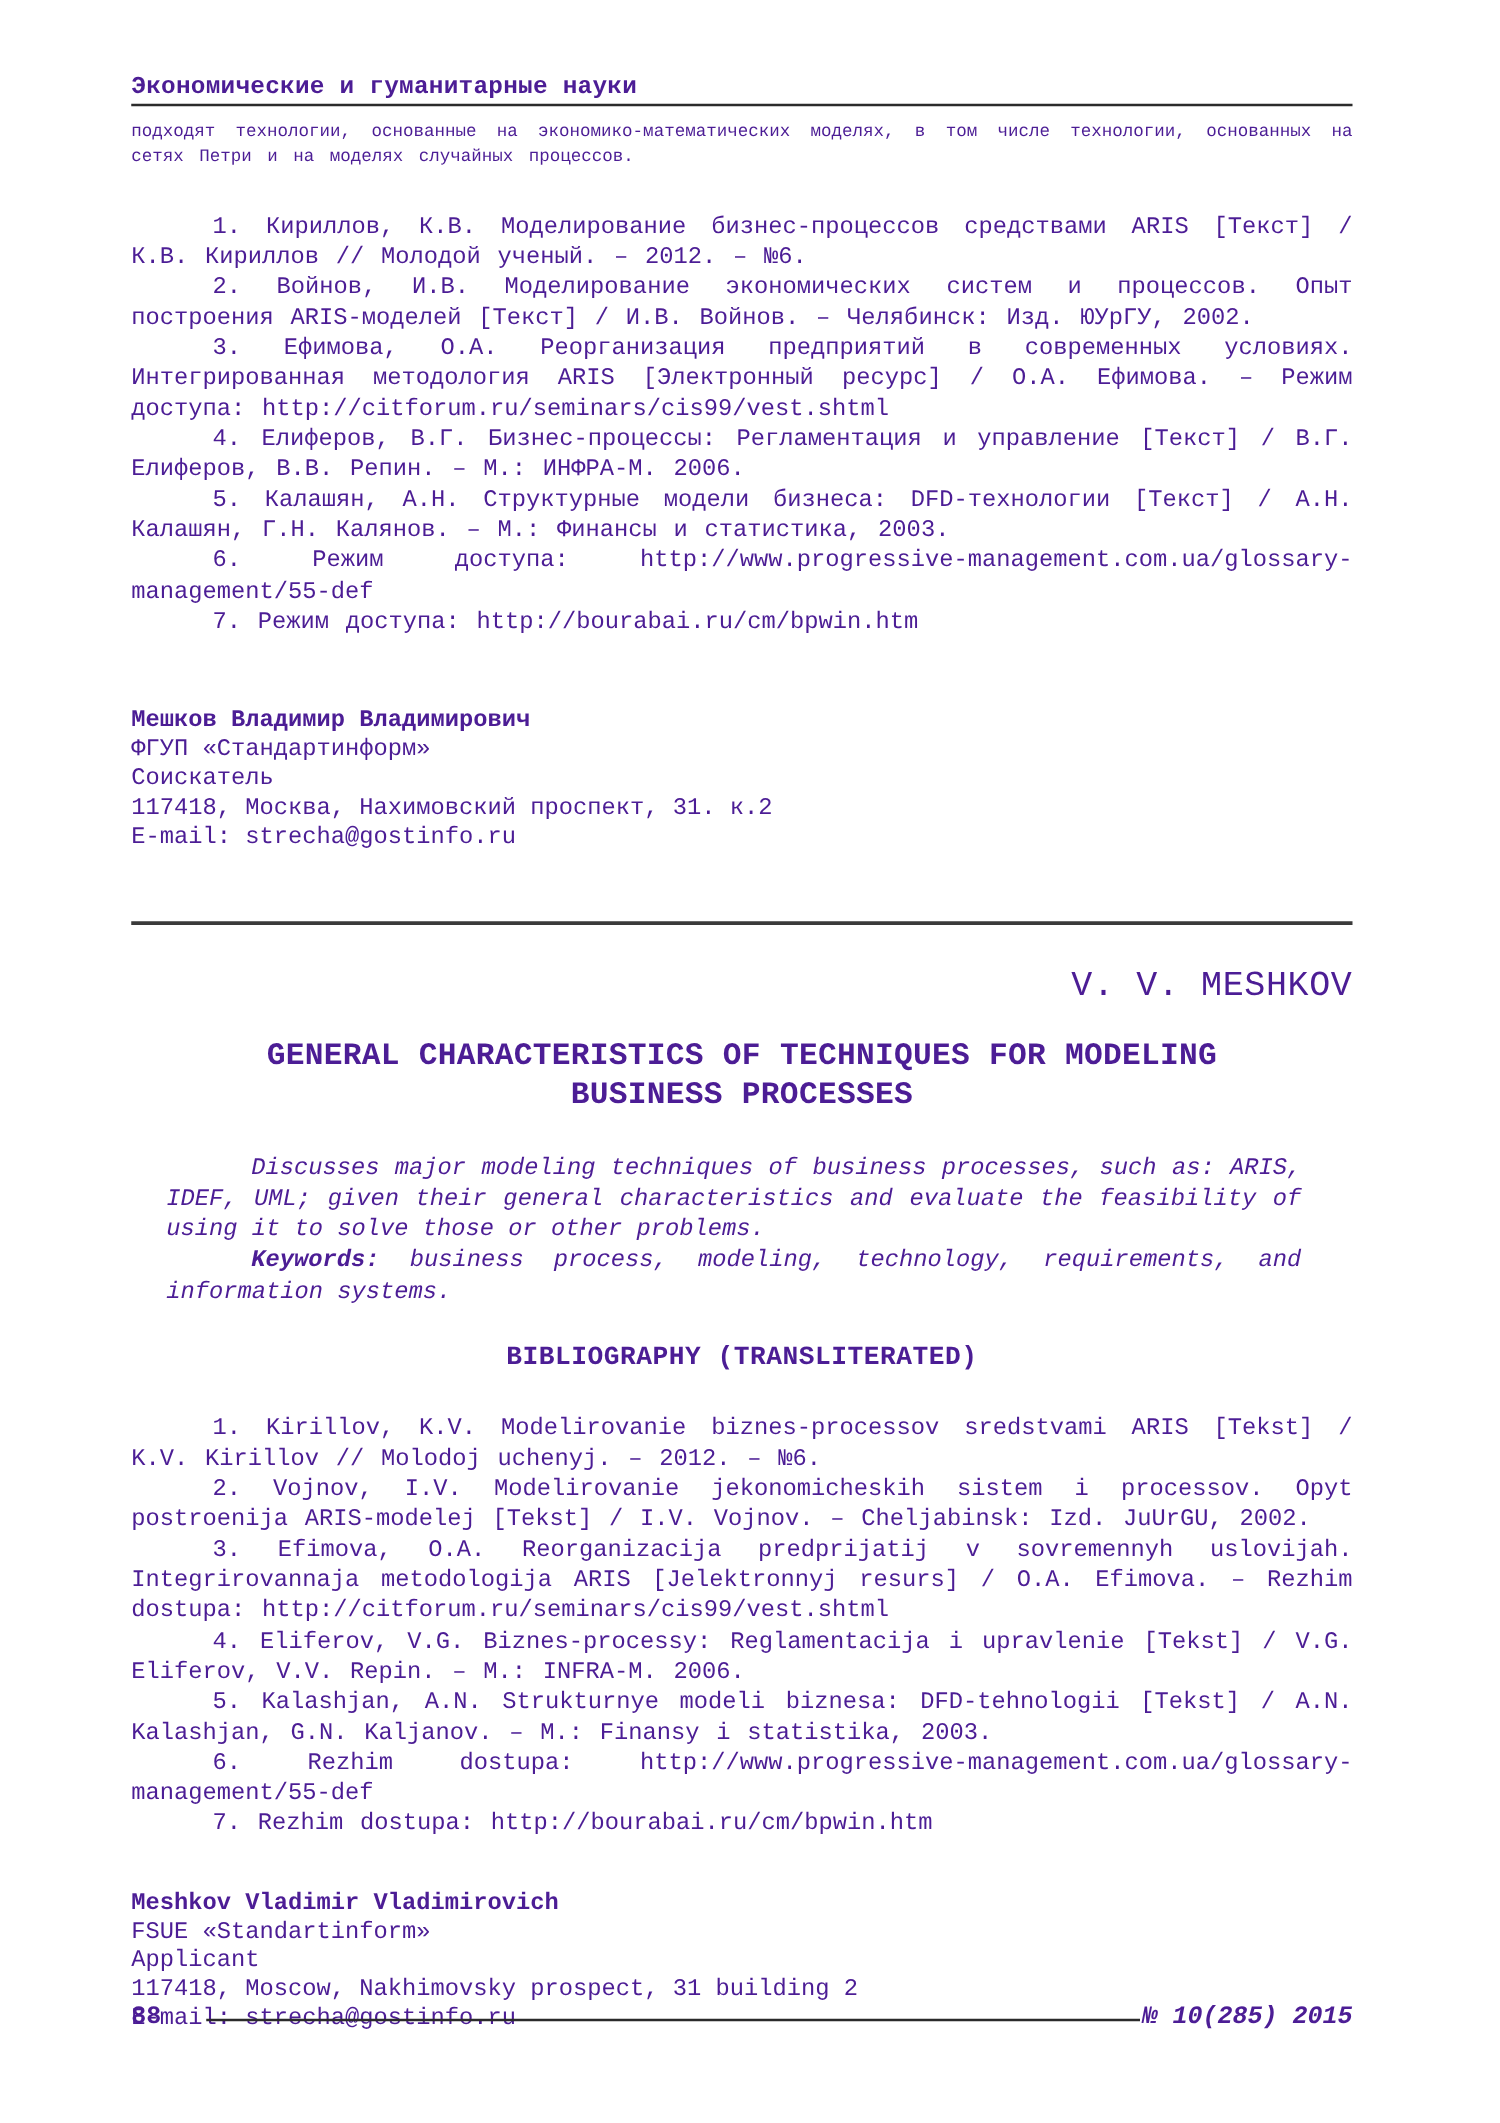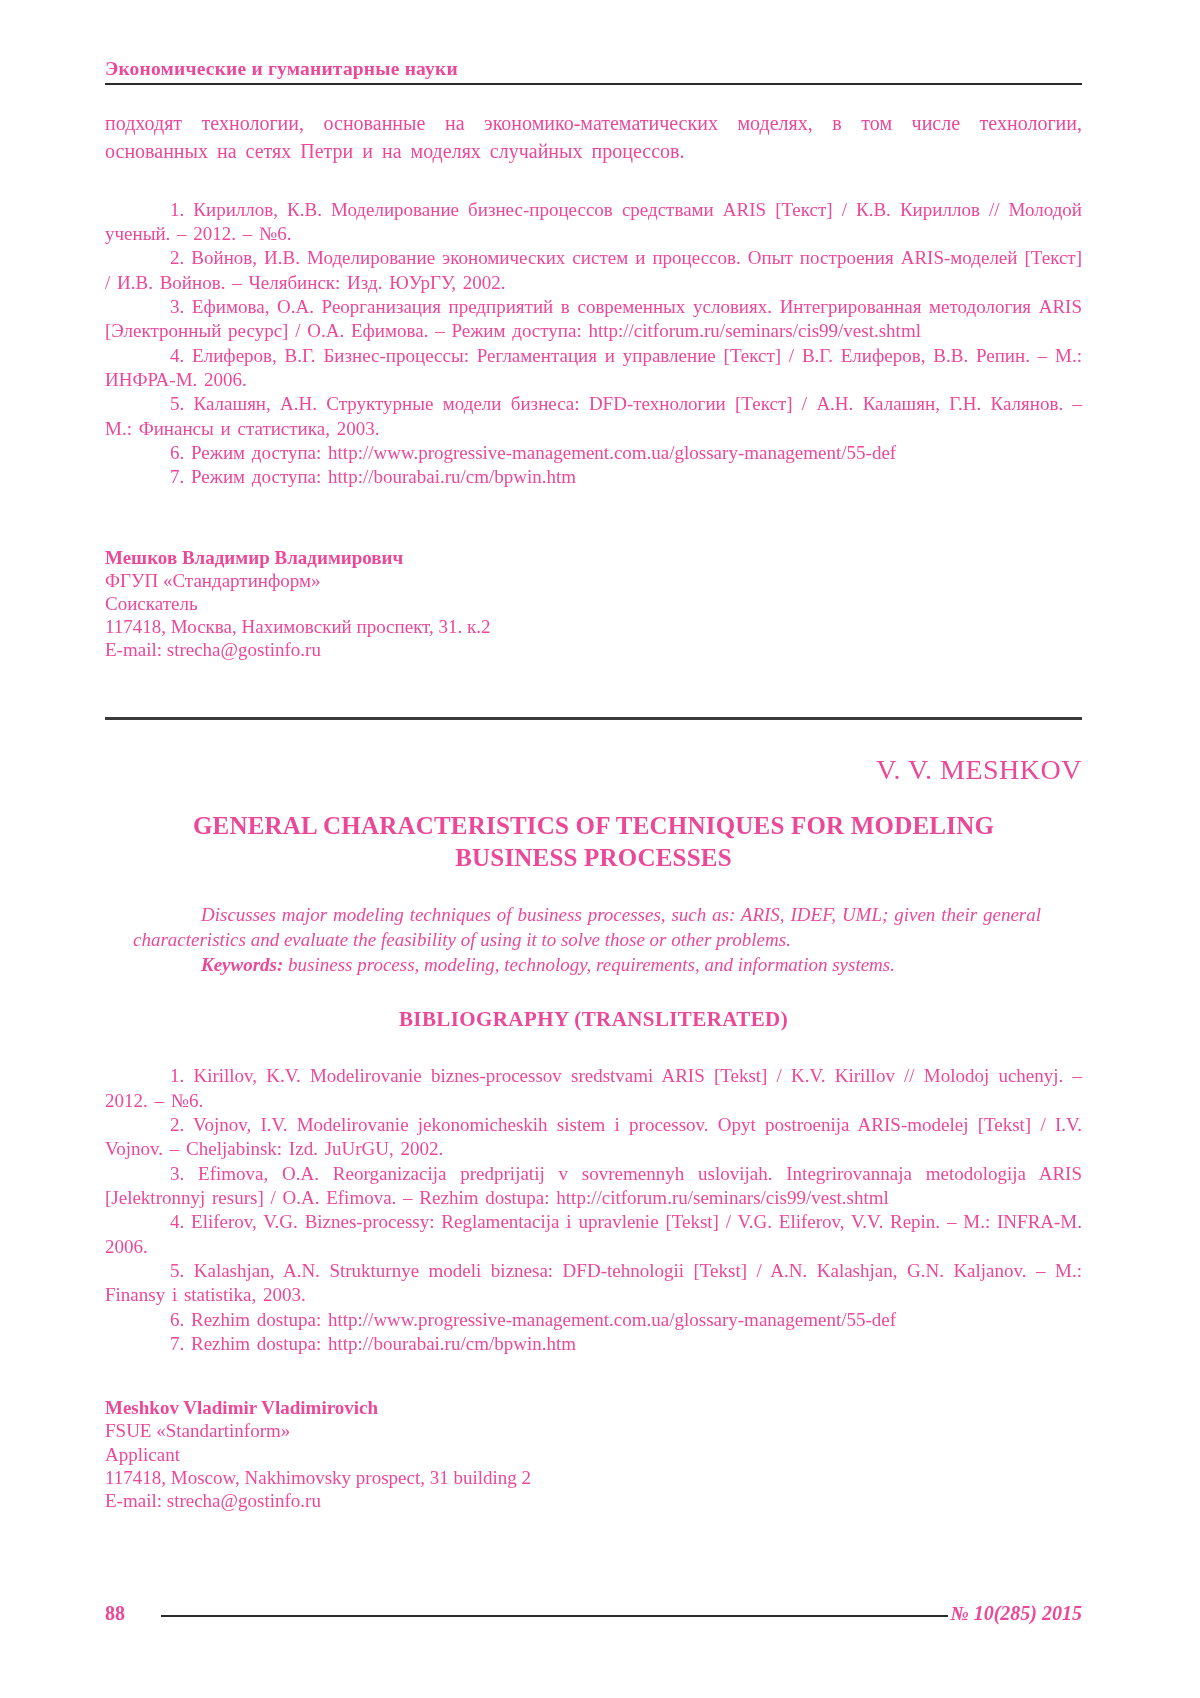--- a/index.html
+++ b/index.html
@@ -7,36 +7,36 @@
     padding: 0;
     background: #ffffff;
   }
   .page {
     position: relative;
     width: 1194px;
     height: 1698px;
     box-sizing: border-box;
     padding: 58px 112px 0 105px;
     background: #ffffff;
-    color: #ec4899;
-    font-family: Liberation Serif, serif;
+    color: #4c1d95;
+    font-family: Liberation Mono, monospace;
     font-size: 19px;
     overflow: hidden;
   }
   .running-header {
     font-weight: bold;
     font-size: 19.5px;
     padding-bottom: 3px;
     border-bottom: 2.5px solid #2b2b2b;
     letter-spacing: 0.2px;
   }
   .body-par {
-    margin: 24px 0 0 0;
+    margin: 12px 0 0 0;
     text-align: justify;
-    font-size: 20px;
+    font-size: 14px;
     line-height: 1.42;
     word-spacing: 4px;
   }
   .center-heading {
     margin: 36px 0 0 0;
     text-align: center;
     font-size: 21px;
     font-weight: bold;
     letter-spacing: 0.4px;
   }

